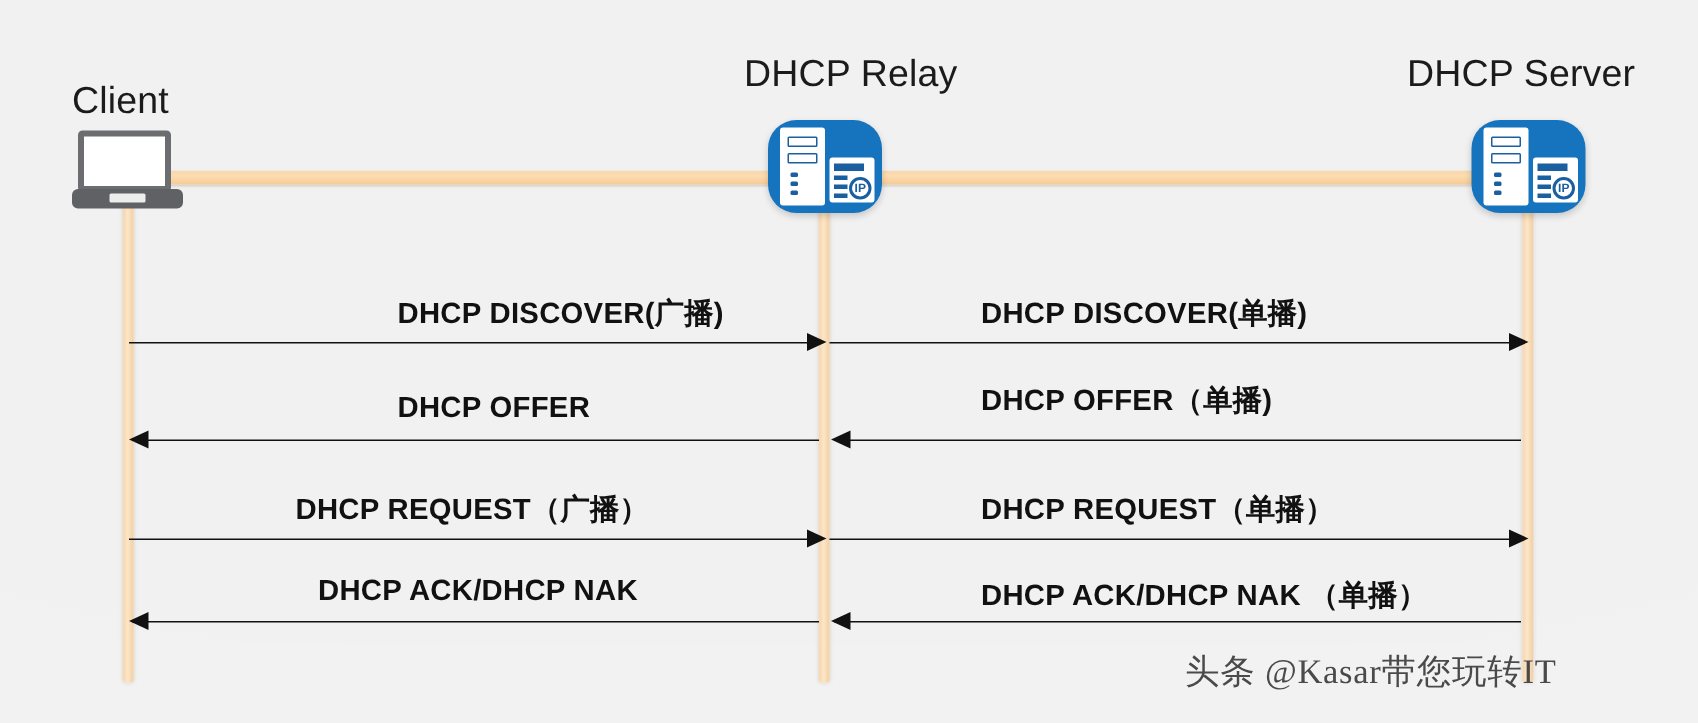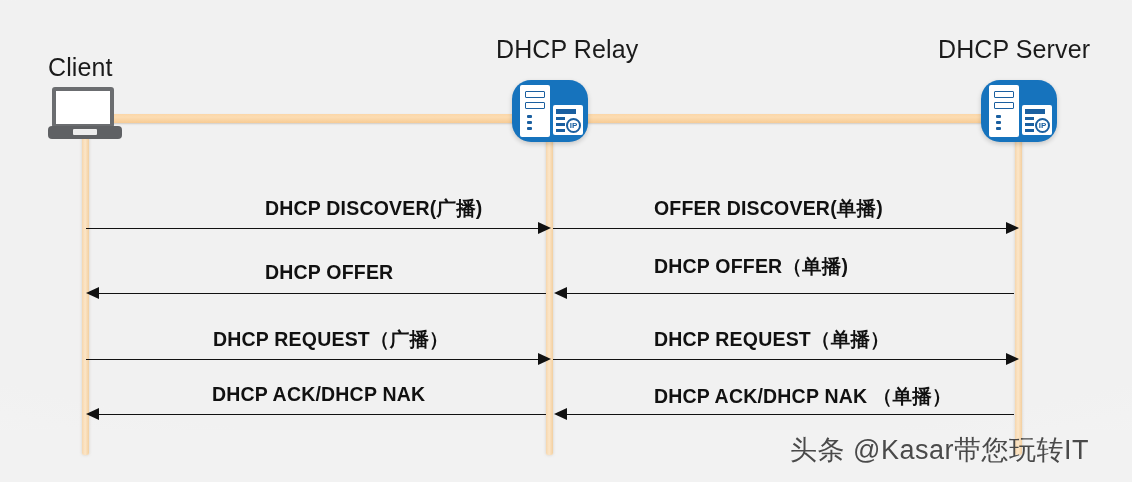--- a/index.html
+++ b/index.html
@@ -96,22 +96,22 @@
     border-left:13px solid #111;
   }
   .ah.left{
     border-top:6px solid transparent;border-bottom:6px solid transparent;
     border-right:13px solid #111;
   }
 
   
   .watermark{
     position:absolute;white-space:nowrap;
-    font-size:27px;color:#3c3c3c;opacity:.92;
-    font-family:Liberation Sans, sans-serif;
+    font-size:23px;color:#3c3c3c;opacity:.92;
+    font-family:Liberation Serif, serif;
     letter-spacing:.5px;
   }
 </style>
 </head>
 <body>
 
 <div id="canvas">
 
   <div class="cable" style="left:108px;top:114px;width:446px;"></div>
   <div class="cable" style="left:576px;top:114px;width:428px;"></div>
@@ -166,33 +166,33 @@
         <div class="ln c4"></div>
         <div class="ipc">IP</div>
       </div>
     </div>
   </div>
 
   <div class="msg-label" style="left:228px;top:195px;margin-left:37px;">DHCP DISCOVER(广播)</div>
   <div class="arrow-line" style="left:86px;top:228px;width:455px;"></div>
   <div class="ah right" style="left:538px;top:222px;"></div>
 
-  <div class="msg-label" style="left:654px;top:195px;">OFFER DISCOVER(单播)</div>
+  <div class="msg-label" style="left:654px;top:195px;">DHCP DISCOVER(单播)</div>
   <div class="arrow-line" style="left:553px;top:228px;width:458px;"></div>
   <div class="ah right" style="left:1006px;top:222px;"></div>
 
   <div class="msg-label" style="left:265px;top:261px;">DHCP OFFER</div>
   <div class="arrow-line" style="left:88px;top:293px;width:458px;"></div>
   <div class="ah left" style="left:86px;top:287px;"></div>
 
   <div class="msg-label" style="left:654px;top:253px;">DHCP OFFER（单播)</div>
   <div class="arrow-line" style="left:556px;top:293px;width:458px;"></div>
   <div class="ah left" style="left:554px;top:287px;"></div>
 
-  <div class="msg-label" style="left:213px;top:326px;">DHCP REQUEST（广播）</div>
+  <div class="msg-label" style="left:197px;top:326px;">DHCP REQUEST（广播）</div>
   <div class="arrow-line" style="left:86px;top:359px;width:455px;"></div>
   <div class="ah right" style="left:538px;top:353px;"></div>
 
   <div class="msg-label" style="left:654px;top:326px;">DHCP REQUEST（单播）</div>
   <div class="arrow-line" style="left:553px;top:359px;width:458px;"></div>
   <div class="ah right" style="left:1006px;top:353px;"></div>
 
   <div class="msg-label" style="left:212px;top:383px;text-align:right;">DHCP ACK/DHCP NAK</div>
   <div class="arrow-line" style="left:88px;top:414px;width:458px;"></div>
   <div class="ah left" style="left:86px;top:408px;"></div>

